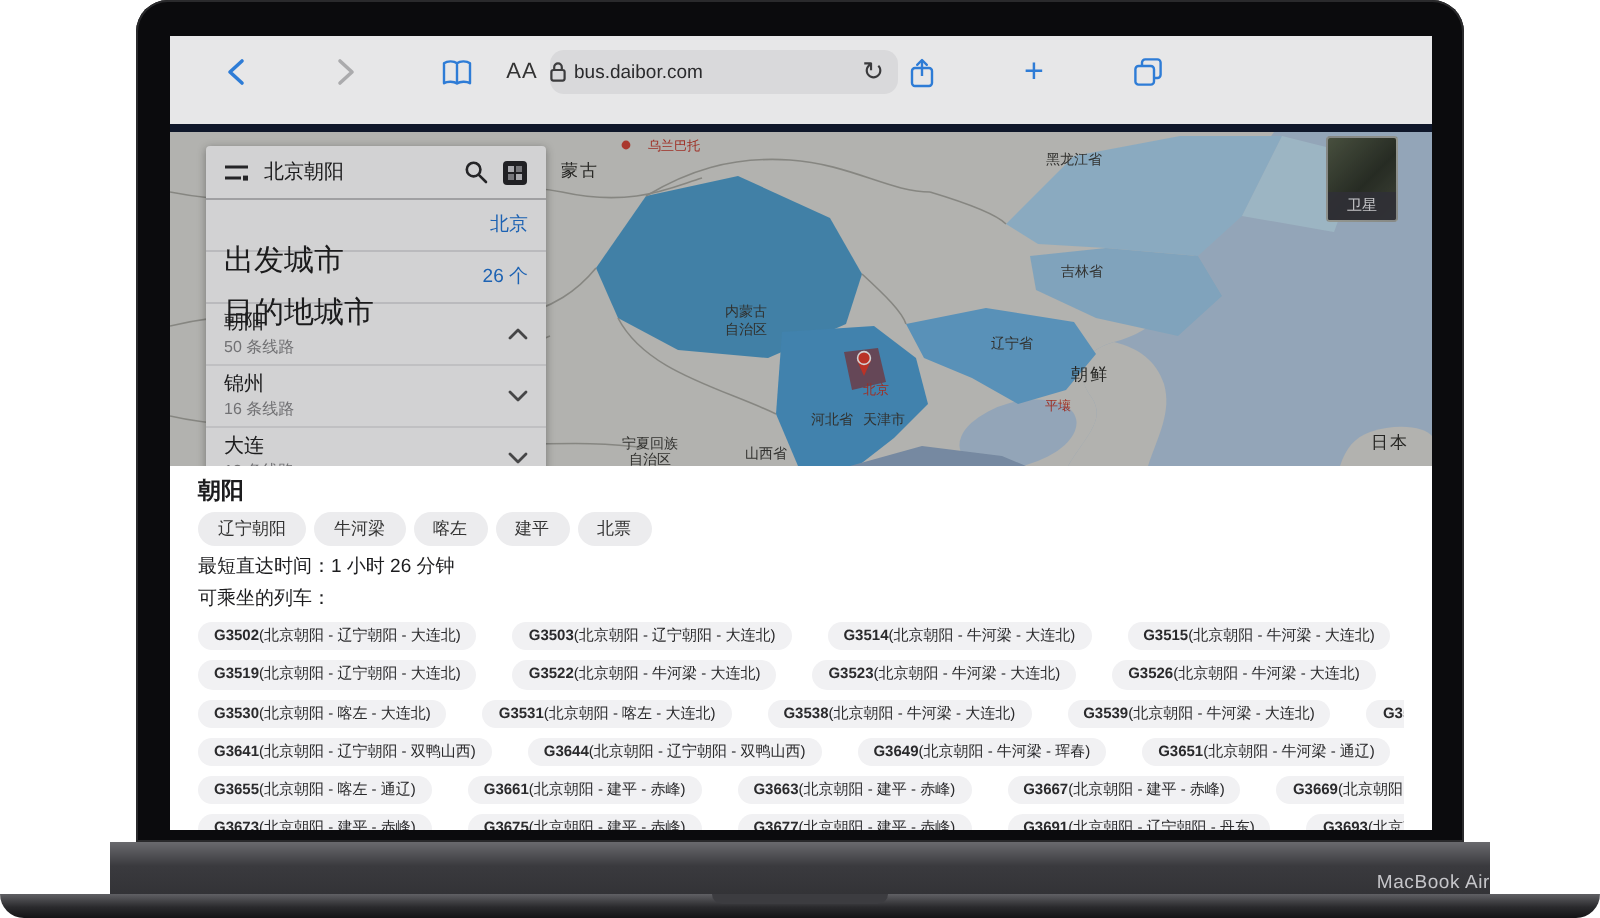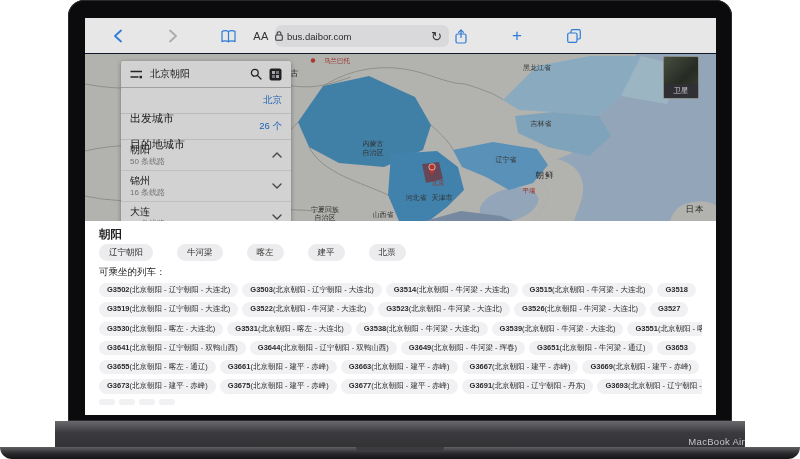--- a/index.html
+++ b/index.html
@@ -16,21 +16,21 @@
     background:linear-gradient(#6a6a6e, #3a3a3e 30%, #2c2c2f);
     border-radius:0 0 8px 8px; display:flex; align-items:center; justify-content:flex-end; }
   .deck-label { color:#c6c6ca; font-size:9.5px; letter-spacing:.3px; }
   .lip { position:absolute; left:0; top:447px; width:800px; height:12px;
     background:linear-gradient(#606064, #2a2a2d 55%, #141416);
     border-radius:0 0 14px 14px; }
   .notch { position:absolute; left:356px; top:447px; width:88px; height:5px;
     background:#3c3c40; border-radius:0 0 8px 8px; }
 
   
-  .toolbar { position:relative; height:36px; background:#e7e7e8; border-bottom:1px solid #0f172a; }
+  .toolbar { position:relative; height:48px; background:#e7e7e8; border-bottom:4px solid #0f172a; }
   .tb { position:absolute; top:0; height:36px; display:flex; align-items:center; justify-content:center; }
   .url-pill { position:absolute; left:190px; top:7px; width:174px; height:22px; background:#d9d9db;
     border-radius:7px; display:flex; align-items:center; justify-content:flex-start; gap:4px; }
   .url-text { font-size:9.5px; color:#2b2b2d; }
   .reload { position:absolute; right:7px; top:0; height:22px; display:flex; align-items:center;
     font-size:13px; color:#3a3a3c; }
   .aa { font-size:11px; color:#333; letter-spacing:.5px; }
   .plus { font-size:17px; color:#2e7cd6; font-weight:400; }
 
   
@@ -41,44 +41,44 @@
     border:1px solid rgba(255,255,255,.55); border-radius:2px; overflow:hidden;
     background:linear-gradient(135deg,#57604a,#2e3429 55%,#4c5242);text-align:center; }
   .sat-strip { position:absolute; left:0; right:0; bottom:0; height:14px;
     background:rgba(58,58,64,.92); color:#ececef; font-size:7.5px;
     display:flex; align-items:center; justify-content:center; }
   .m-place { font-size:7px; fill:#3b3b37; text-anchor:middle; }
   .m-country { font-size:8.5px; fill:#2d2d29; text-anchor:middle; letter-spacing:1px; }
   .m-red { font-size:6.5px; fill:#c0392b; text-anchor:middle; }
 
   
-  .sidebar { position:absolute; left:36px; top:7px; width:170px; bottom:-10px; z-index:4;
+  .sidebar { position:absolute; left:18px; top:7px; width:170px; bottom:-10px; z-index:4;
     background:#ffffff; border-radius:2px; box-shadow:0 1px 4px rgba(0,0,0,.35); overflow:hidden; }
   .side-search { height:27px; display:flex; align-items:center; gap:7px; padding:0 9px;
     border-bottom:1px solid #c2c2c4; }
   .side-search-text { flex:1; font-size:10px; color:#222; }
   .side-row { height:26px; display:flex; align-items:center; justify-content:space-between;
     padding:0 9px; border-bottom:1px solid #e2e2e4; }
-  .side-row .lbl { font-size:11px; color:#222;margin-top:36px; }
+  .side-row .lbl { font-size:15px; color:#222;margin-top:36px; }
   .side-row .val { font-size:9.5px; color:#2277d8; }
   .side-city { min-height:31px; display:flex; align-items:center; justify-content:space-between;
     padding:4px 9px; border-bottom:1px solid #e9e9eb; }
   .side-city .nm { font-size:10px; color:#222; line-height:1.25; }
   .side-city .sub { font-size:8px; color:#8a8a8c; line-height:1.2; }
 
   
   .results { position:relative; height:194px; background:#ffffff; overflow:hidden;
     padding:6px 14px 0 14px; }
   .res-city { font-size:11.5px; font-weight:700; color:#1c1c1e; margin-bottom:3px; line-height:1.25; }
-  .tag-row { display:flex; gap:24px; margin-bottom:5px; }
+  .tag-row { display:flex; gap:4px; margin-bottom:5px; }
   .tag { background:#ececee; border-radius:9px; padding:2.5px 10px; font-size:8.5px; color:#333;
     white-space:nowrap; }
   .res-line { font-size:9.5px; color:#1c1c1e; margin-bottom:3px; line-height:1.35; }
   .res-line.second { margin-bottom:4px; }
-  .train-row { display:flex; gap:4px; margin-bottom:5px; white-space:nowrap; overflow:hidden; }
+  .train-row { display:flex; gap:18px; margin-bottom:5px; white-space:nowrap; overflow:hidden; }
   .chip { background:#f1f1f3; border-radius:10px; padding:3px 8px; font-size:7.5px; color:#2a2a2c;
     line-height:1.1; display:inline-flex; align-items:center; flex:0 0 auto; }
   .chip b { font-weight:700; }
 
   svg.icon { display:block; }
 </style>
 </head>
 <body>
 
 <div class="stage">
@@ -254,20 +254,21 @@
 
       <div class="results">
         <div class="res-city">朝阳</div>
         <div class="tag-row" id="tag-row">
             <span class="tag">辽宁朝阳</span>
             <span class="tag">牛河梁</span>
             <span class="tag">喀左</span>
             <span class="tag">建平</span>
             <span class="tag">北票</span>
           </div>
+        <div class="res-line"><span>最短直达时间：</span><span>1 小时 26 分钟</span></div>
         <div class="res-line second">可乘坐的列车：</div>
         <div id="train-rows">
             <div class="train-row">
               <span class="chip">
                 <b>G3502</b>
                 <span>(北京朝阳 - 辽宁朝阳 - 大连北)</span>
               </span>
               <span class="chip">
                 <b>G3503</b>
                 <span>(北京朝阳 - 辽宁朝阳 - 大连北)</span>

